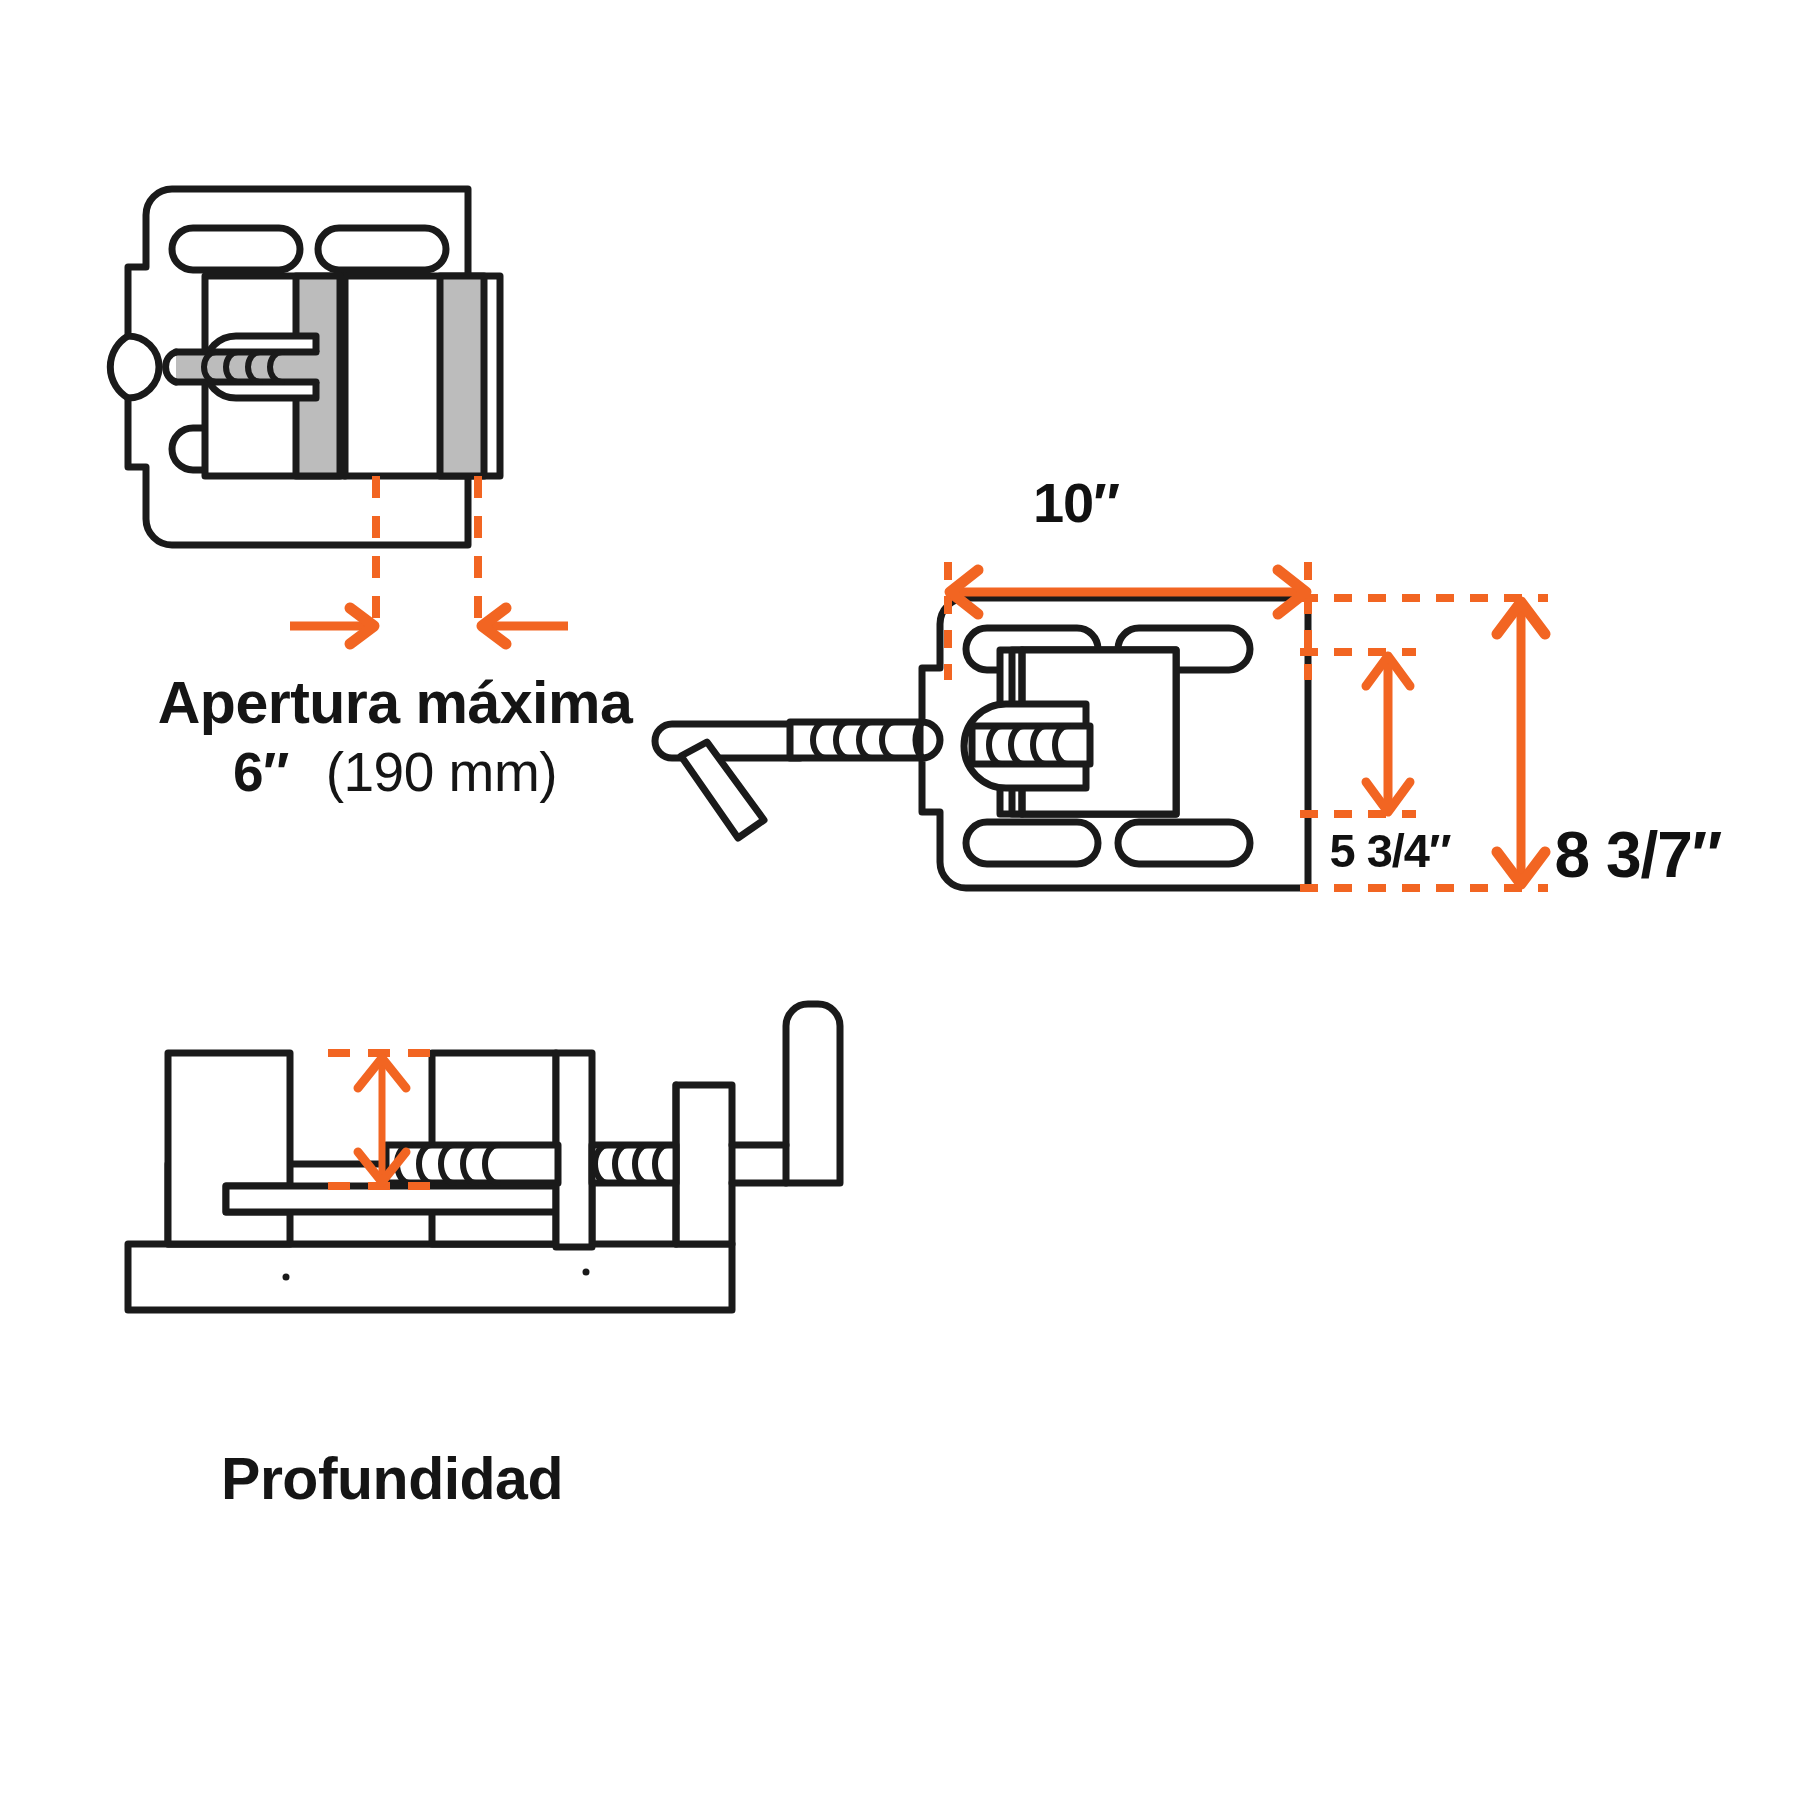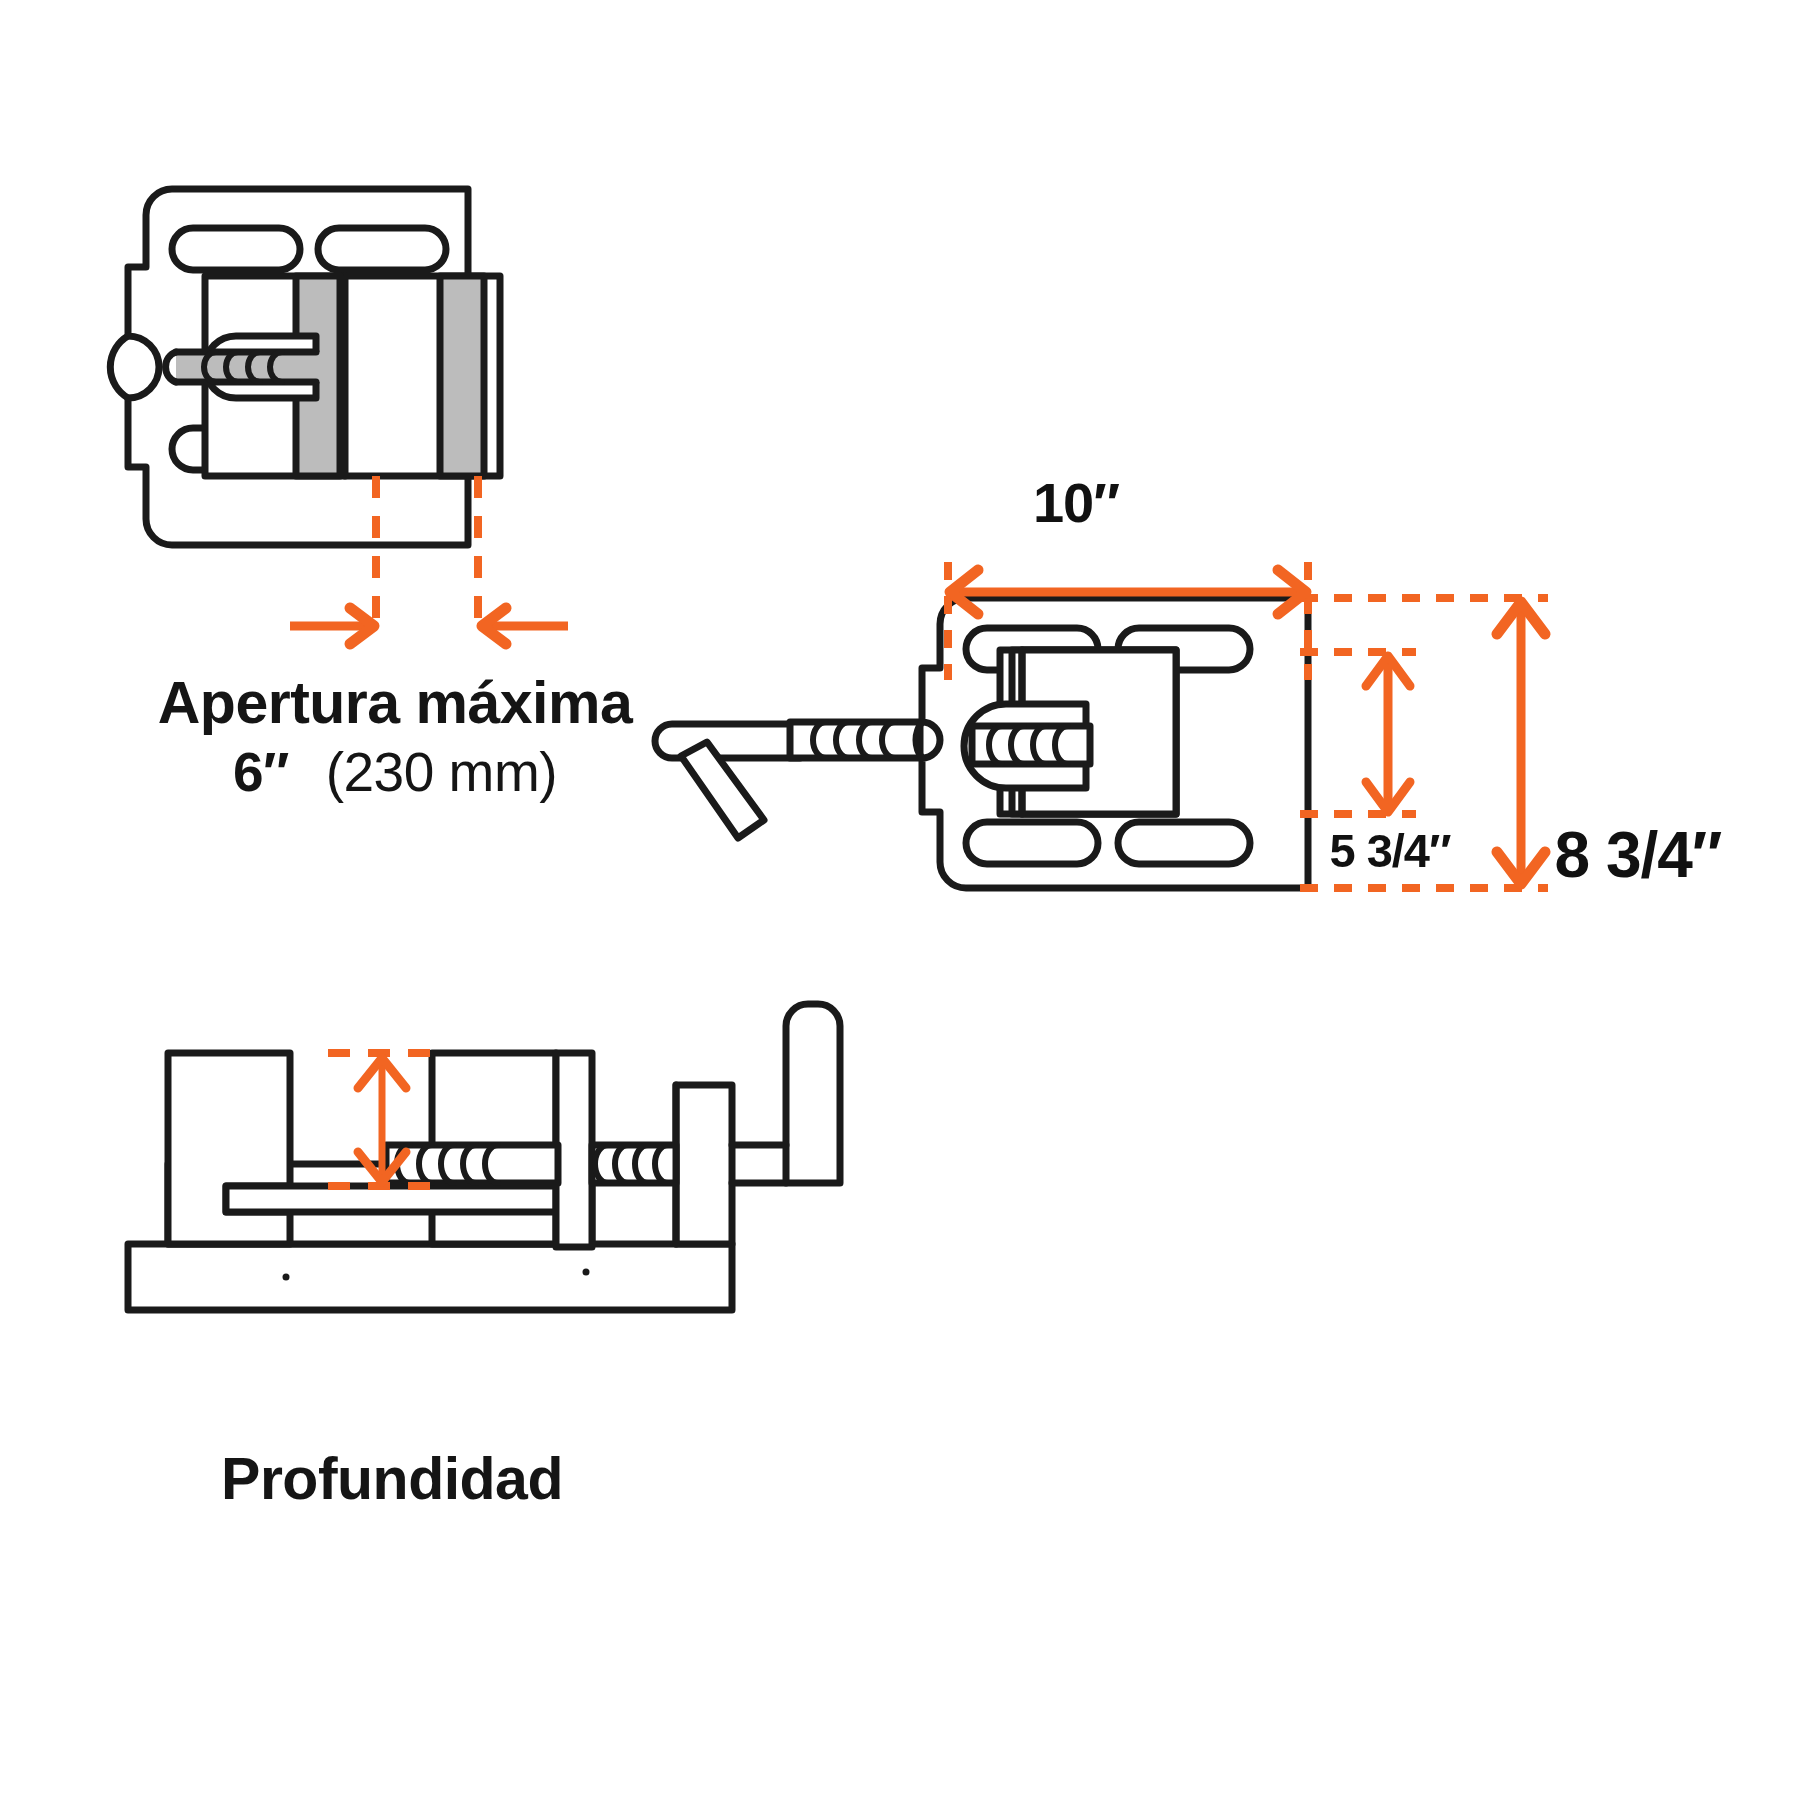--- a/index.html
+++ b/index.html
@@ -286,27 +286,27 @@
         <path class="accHeadS" d="M 358 1088 L 382 1058 L 406 1088"></path>
         <path class="accHeadS" d="M 358 1152 L 382 1182 L 406 1152"></path>
       </g>
     </g>
   </svg>
 
   <div class="caption" style="left: 0px; top: 672px; width: 790px; text-align: center;">
     <div class="cap-title">Apertura máxima</div>
     <div class="cap-sub">
       <span class="strong">6″</span>
-      <span style="display:inline-block;width:22px;"></span><span>(230 mm)</span>
+      <span style="display:inline-block;width:22px;"></span><span>(190 mm)</span>
     </div>
   </div>
 
   <div class="dim-label" id="dim-width-label" style="left: 1076px; top: 502px; transform: translate(-50%, -50%);">10″</div>
 
   <div class="dim-label" id="dim-inner-height-label" style="left: 1390px; top: 850px; transform: translate(-50%, -50%);">5 3/4″</div>
 
-  <div class="dim-label" id="dim-outer-height-label" style="left: 1638px; top: 855px; transform: translate(-50%, -50%);">8 3/4″</div>
+  <div class="dim-label" id="dim-outer-height-label" style="left: 1638px; top: 855px; transform: translate(-50%, -50%);">8 3/7″</div>
 
   <div class="caption" style="left: 12px; top: 1448px; width: 760px;">
     <div class="cap-title">Profundidad</div>
   </div>
 
 </div>
 
 </body></html>

